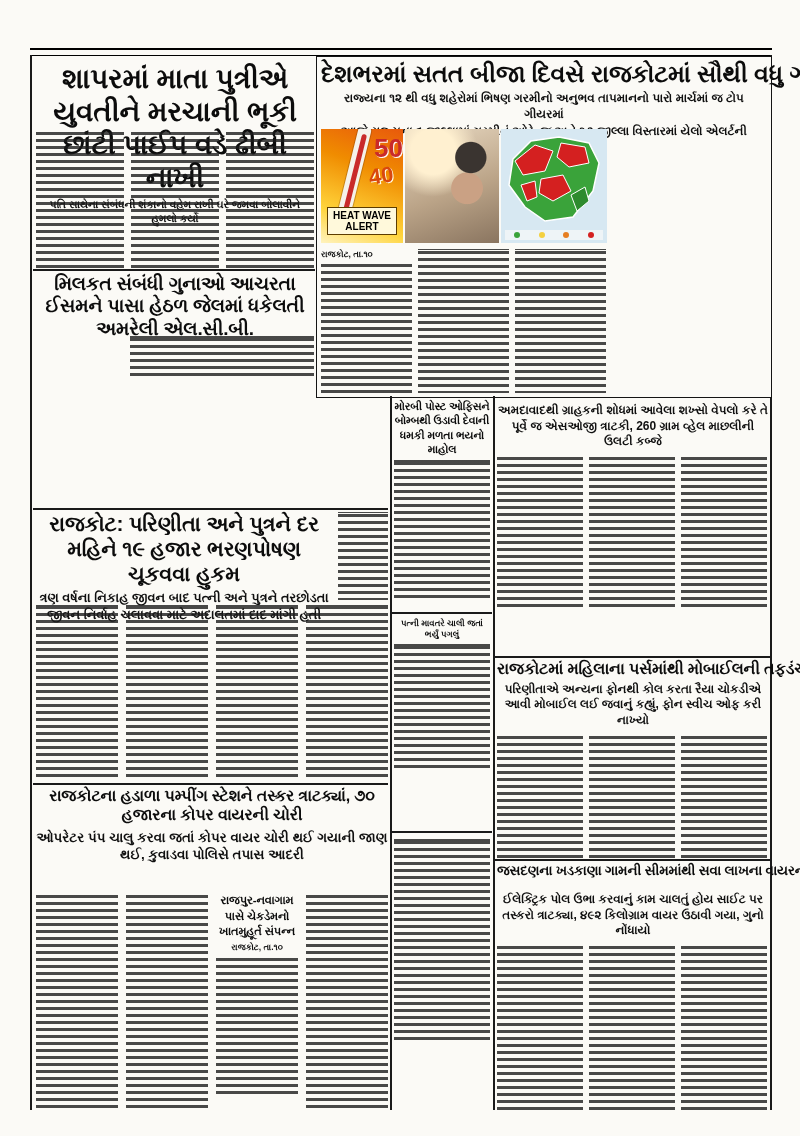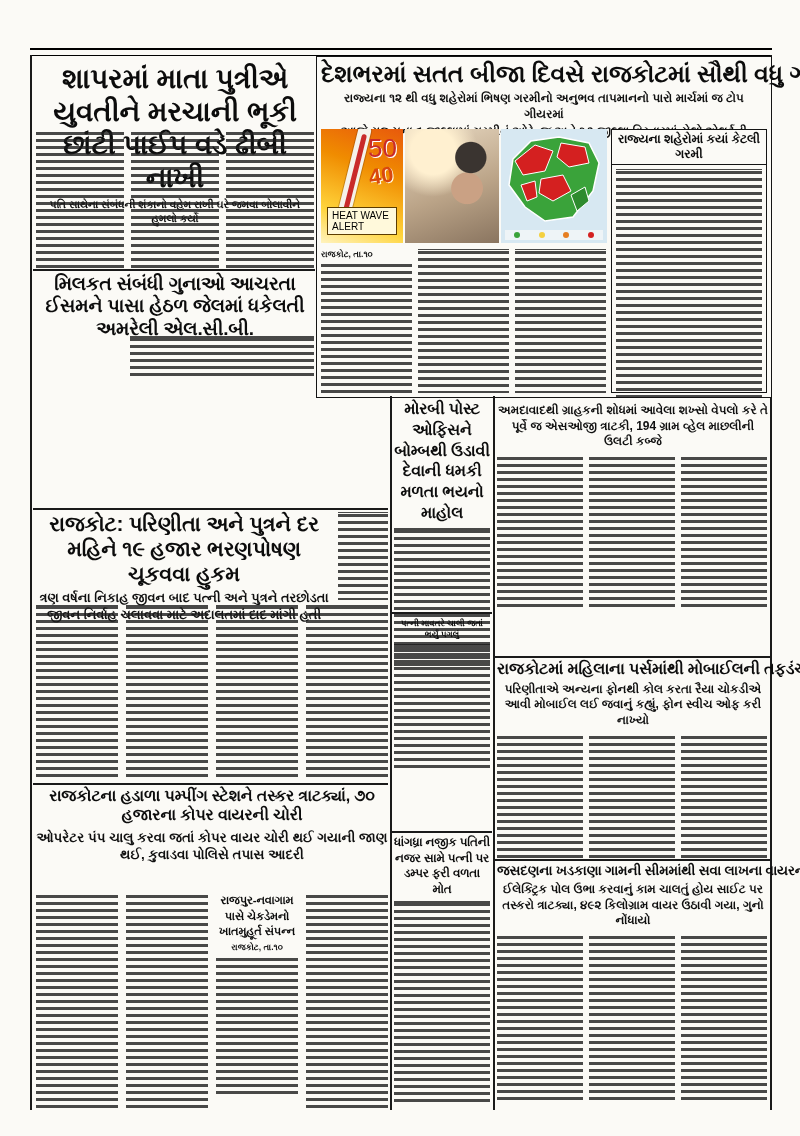--- a/index.html
+++ b/index.html
@@ -14,24 +14,24 @@
        background-position:0 2px;background-repeat:repeat;}
   .cols{display:flex;}
   .rule-h{background:#1a1a1a;height:1.5px;}
   .rule-v{background:#1a1a1a;width:1.5px;}
   .box{border:1.5px solid #141414;background:#fbfaf6;}
   .dbl{height:5px;border-top:2.5px solid #000;border-bottom:1.5px solid #000;}
   
   .thermo{background:linear-gradient(200deg,#e8590c 0%,#f08c00 35%,#ffd43b 75%,#fff3bf 100%);overflow:hidden;}
   .thermo .tube{position:absolute;left:26px;top:-6px;width:13px;height:105px;background:#f5f2ea;border-radius:8px;transform:rotate(14deg);box-shadow:0 0 0 1px rgba(120,60,0,.35);}
   .thermo .mercury{position:absolute;left:30px;top:4px;width:5px;height:92px;background:#c92a2a;border-radius:4px;transform:rotate(14deg);}
-  .thermo .t50{position:absolute;right:6px;top:4px;font-size:26px;font-weight:normal;color:#c92a2a;text-shadow:1px 1px 0 #fff;}
+  .thermo .t50{position:absolute;right:0;top:4px;font-size:26px;font-weight:bold;color:#c92a2a;text-shadow:1px 1px 0 #fff;}
   .thermo .t40{position:absolute;right:10px;top:34px;font-size:22px;font-weight:bold;color:#d9480f;text-shadow:1px 1px 0 #ffe;transform:rotate(-8deg);}
   .alertlbl{position:absolute;left:6px;bottom:8px;right:6px;background:#fff9db;border:1px solid #5c3c00;color:#000;
-            font-size:10px;font-weight:normal;text-align:left;line-height:1.1;padding:2px 4px;}
+            font-size:10px;font-weight:bold;text-align:center;line-height:1.1;padding:2px 4px;}
   
   .photo{background:
       radial-gradient(circle at 70% 25%,#3a3430 0 14%,transparent 15%),
       radial-gradient(circle at 66% 52%,#caa184 0 18%,transparent 19%),
       radial-gradient(circle at 30% 20%,#fff0d0 0 20%,transparent 40%),
       linear-gradient(160deg,#e8d9c2 0%,#bba488 55%,#8a7560 100%);}
   .portrait{background:linear-gradient(180deg,#d9d4ca 0%,#c9c2b4 100%);overflow:hidden;}
   .portrait .head{position:absolute;left:50%;top:14px;width:34px;height:42px;margin-left:-17px;background:#96705a;border-radius:45% 45% 50% 50%;}
   .portrait .hair{position:absolute;left:50%;top:8px;width:36px;height:20px;margin-left:-18px;background:#1f1a17;border-radius:50% 50% 20% 20%;}
   .portrait .shirt{position:absolute;left:50%;bottom:0;width:78px;height:50px;margin-left:-39px;background:#c0392b;border-radius:18px 18px 0 0;}
@@ -82,24 +82,20 @@
         <path d="M70,66 L84,58 L88,72 L76,82 Z" fill="#2e8b2e" stroke="#fff" stroke-width="1"></path>
       </svg>
       <div class="legend">
         <span class="dot" style="background:#3aa33a"></span>
         <span class="dot" style="background:#f4d03f"></span>
         <span class="dot" style="background:#e67e22"></span>
         <span class="dot" style="background:#d42020"></span>
       </div>
     </div>
 
-    <div class="abs box" style="left:294px;top:72px;width:154px;height:262px;border-width:1px;">
-      <div class="hl ctr" style="font-size:12.5px;margin-top:2px;border-bottom:1px solid #141414;padding-bottom:2px;">રાજ્યના શહેરોમાં કયાં કેટલી ગરમી</div>
-      <div class="sim" style="margin:4px 4px 0;height:228px;"></div>
-    </div>
 
     <div class="abs" style="left:4px;top:192px;width:286px;">
       <div class="cols" style="gap:6px;">
         <div style="width:91px;">
           <div class="dl">રાજકોટ, તા.૧૦</div>
           <div class="sim" style="height:132px;margin-top:2px;"></div>
         </div>
         <div class="sim" style="width:91px;height:144px;"></div>
         <div class="sim" style="width:91px;height:144px;"></div>
       </div>
@@ -143,38 +139,37 @@
       <div class="dl ctr" style="margin-top:2px;">રાજકોટ, તા.૧૦</div>
       <div class="sim" style="height:140px;margin-top:3px;"></div>
     </div>
     <div class="sim" style="width:82px;height:215px;"></div>
   </div>
 
   <div class="abs rule-v" style="left:390px;top:396px;height:714px;"></div>
   <div class="abs rule-v" style="left:493px;top:396px;height:714px;"></div>
 
   <section class="abs" style="left:394px;top:399px;width:96px;">
-    <h3 class="hl ctr" style="margin:0;font-size:16px;line-height:1.3;">મોરબી પોસ્ટ ઓફિસને બોમ્બથી ઉડાવી દેવાની ધમકી મળતા ભયનો માહોલ</h3>
+    <h3 class="hl ctr" style="margin:0;font-size:11px;line-height:1.3;">મોરબી પોસ્ટ ઓફિસને બોમ્બથી ઉડાવી દેવાની ધમકી મળતા ભયનો માહોલ</h3>
     <div class="sim" style="height:142px;margin-top:4px;"></div>
   </section>
 
   <div class="abs rule-h" style="left:392px;top:612px;width:100px;"></div>
   <section class="abs" style="left:394px;top:616px;width:96px;">
     <div class="sub ctr" style="font-size:8.5px;margin-top:2px;">પત્ની માવતરે ચાલી જતાં ભર્યું પગલું</div>
     <div class="sim" style="height:128px;margin-top:4px;"></div>
   </section>
 
   <div class="abs rule-h" style="left:392px;top:831px;width:100px;"></div>
   <section class="abs" style="left:394px;top:835px;width:96px;">
-    <h3 class="hl ctr" style="margin:0;font-size:12px;line-height:1.3;">ધાંગધ્રા નજીક પતિની નજર સામે પત્ની પર ડમ્પર ફરી વળતા મોત</h3>
     <div class="sim" style="height:205px;margin-top:4px;"></div>
   </section>
 
   <section class="abs" style="left:497px;top:400px;width:272px;">
-    <div class="sub ctr" style="font-size:12px;margin-top:3px;">અમદાવાદથી ગ્રાહકની શોધમાં આવેલા શખ્સો વેપલો કરે તે પૂર્વે જ એસઓજી ત્રાટકી, 194 ગ્રામ વ્હેલ માછલીની ઉલટી કબ્જે</div>
+    <div class="sub ctr" style="font-size:12px;margin-top:3px;">અમદાવાદથી ગ્રાહકની શોધમાં આવેલા શખ્સો વેપલો કરે તે પૂર્વે જ એસઓજી ત્રાટકી, 260 ગ્રામ વ્હેલ માછલીની ઉલટી કબ્જે</div>
     <div class="cols" style="gap:6px;margin-top:5px;">
       <div class="sim" style="width:86px;height:152px;"></div>
       <div class="sim" style="width:86px;height:152px;"></div>
       <div class="sim" style="width:86px;height:152px;"></div>
     </div>
   </section>
 
   <div class="abs rule-h" style="left:495px;top:656px;width:275px;"></div>
   <section class="abs" style="left:497px;top:660px;width:272px;">
     <h2 class="hl ctr" style="margin:0;font-size:16px;white-space:nowrap;">રાજકોટમાં મહિલાના પર્સમાંથી મોબાઈલની તફડંચી</h2>
@@ -182,21 +177,21 @@
     <div class="cols" style="gap:6px;margin-top:5px;">
       <div class="sim" style="width:86px;height:126px;"></div>
       <div class="sim" style="width:86px;height:126px;"></div>
       <div class="sim" style="width:86px;height:126px;"></div>
     </div>
   </section>
 
   <div class="abs rule-h" style="left:495px;top:859px;width:275px;"></div>
   <section class="abs" style="left:497px;top:863px;width:272px;">
     <h2 class="hl ctr" style="margin:0;font-size:13.5px;white-space:nowrap;">જસદણના ખડકાણા ગામની સીમમાંથી સવા લાખના વાયરની ચોરી</h2>
-    <div class="sub ctr" style="font-size:12px;margin-top:3px;">ઈલેક્ટ્રિક પોલ ઉભા કરવાનું કામ ચાલતું હોય સાઈટ પર તસ્કરો ત્રાટક્યા, ૪૯૨ કિલોગ્રામ વાયર ઉઠાવી ગયા, ગુનો નોંધાયો</div>
+    <div class="sub ctr" style="font-size:12px;margin-top:13px;">ઈલેક્ટ્રિક પોલ ઉભા કરવાનું કામ ચાલતું હોય સાઈટ પર તસ્કરો ત્રાટક્યા, ૪૯૨ કિલોગ્રામ વાયર ઉઠાવી ગયા, ગુનો નોંધાયો</div>
     <div class="cols" style="gap:6px;margin-top:5px;">
       <div class="sim" style="width:86px;height:168px;"></div>
       <div class="sim" style="width:86px;height:168px;"></div>
       <div class="sim" style="width:86px;height:168px;"></div>
     </div>
   </section>
 
 </div>
 
 </body></html>

